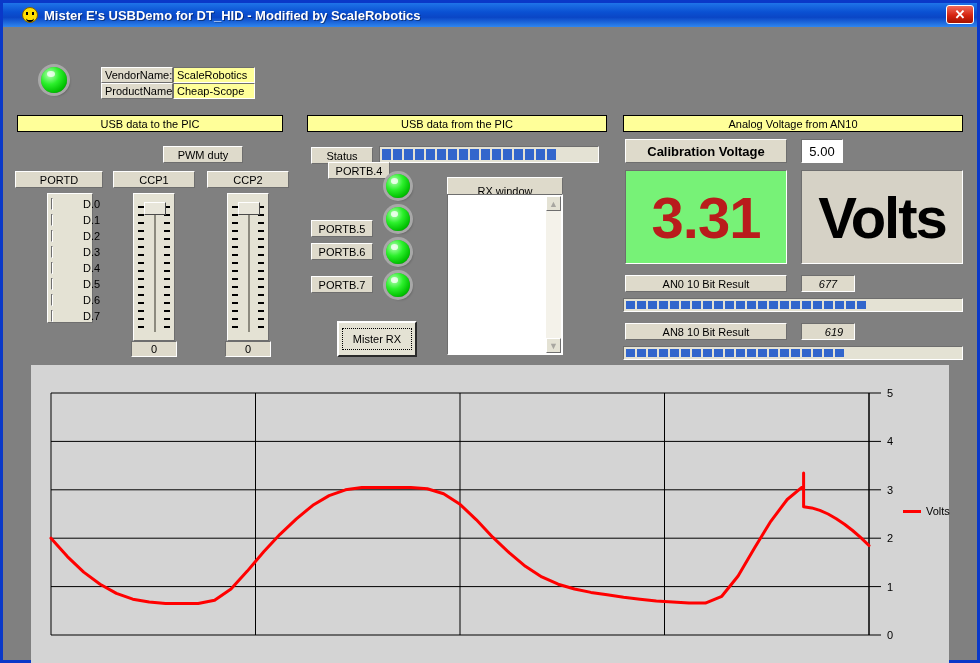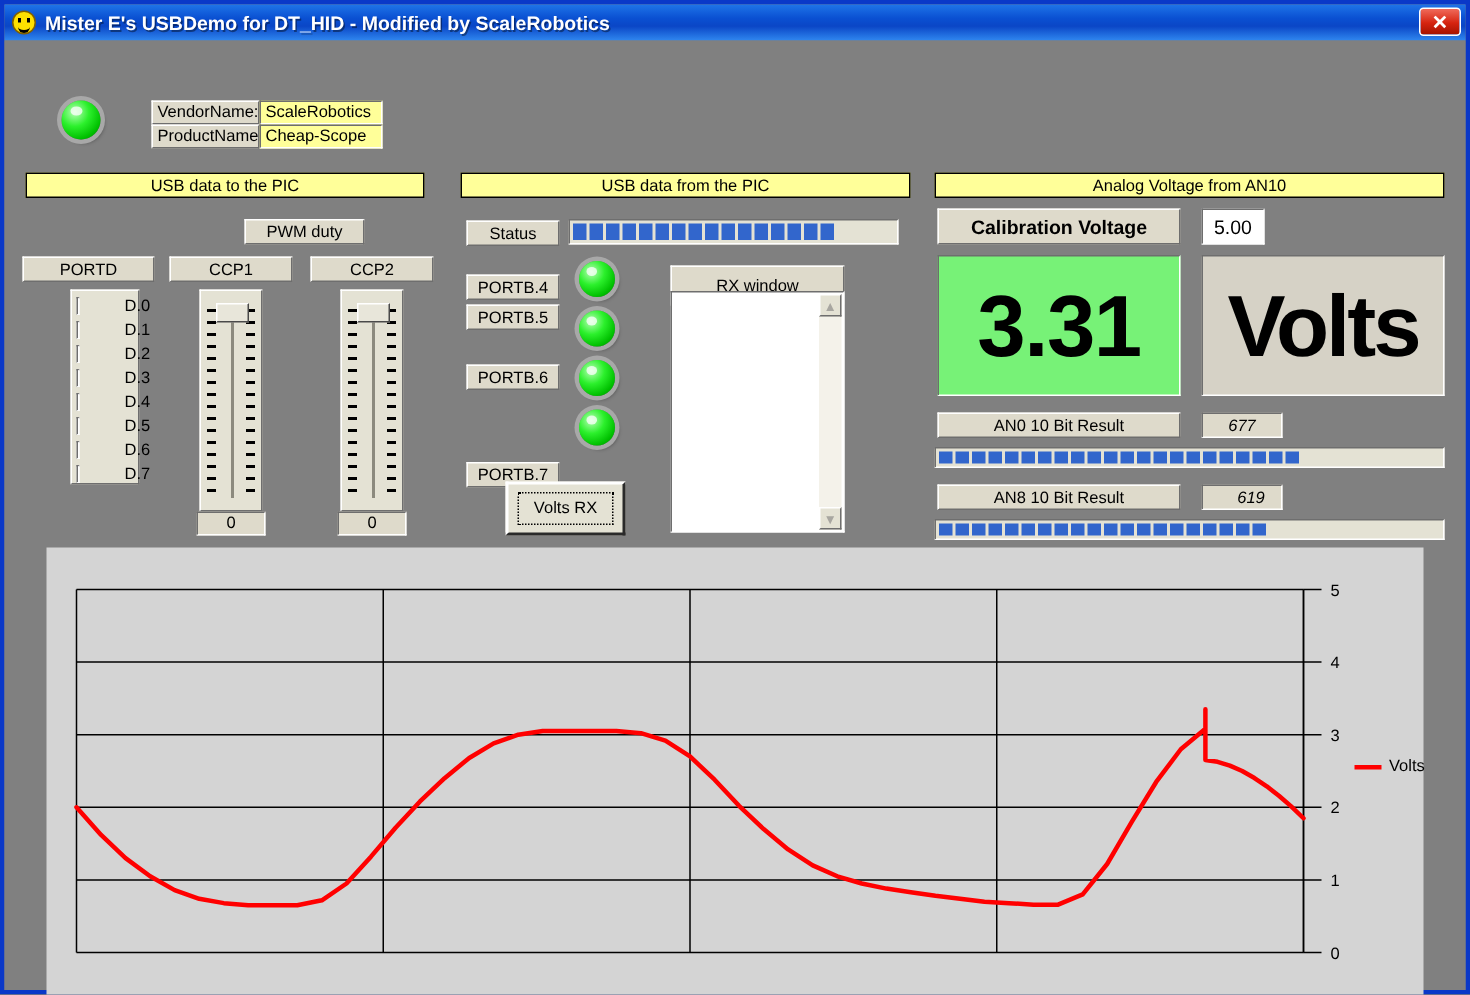--- a/index.html
+++ b/index.html
@@ -19,21 +19,21 @@
     background: #808080;
     border: 3px solid #0a38c8;
     box-sizing: border-box;
   }
   #titlebar {
     position: absolute; left: 0; top: 0;
     width: 100%; height: 24px;
     background: linear-gradient(to bottom, #1f74e8 0%, #0a50d2 38%, #0a46c6 60%, #2f86ef 100%);
     display: flex; align-items: center;
     box-sizing: border-box;
-    padding-left: 5px;
+    padding-left: 19px;
   }
   #titlebar .smiley {
     width: 16px; height: 16px; border-radius: 50%;
     background: #ffe000;
     border: 1px solid #806000;
     box-sizing: border-box;
     position: relative; flex: 0 0 auto;
   }
   #titlebar .smiley::before {
     content: ""; position: absolute;
@@ -276,21 +276,21 @@
     justify-content: center; font-size: 13px;
   }
   #voltage-display {
     position: absolute; left: 622px; top: 143px;
     width: 162px; height: 94px;
     background: #77f277;
     border: 1px solid;
     border-color: #6e6e6e #ffffff #ffffff #6e6e6e;
     box-sizing: border-box;
     display: flex; align-items: center; justify-content: center;
-    font-size: 58px; font-weight: bold; color: #000000;
+    font-size: 58px; font-weight: bold; color: #b91c1c;
     letter-spacing: -1px;
   }
   #volts-label {
     position: absolute; left: 798px; top: 143px;
     width: 162px; height: 94px;
     background: #d6d2c6;
     border: 1px solid;
     border-color: #6e6e6e #ffffff #ffffff #6e6e6e;
     box-sizing: border-box;
     display: flex; align-items: center; justify-content: center;
@@ -431,39 +431,39 @@
           <div class="bar-chunk"></div>
           <div class="bar-chunk"></div>
           <div class="bar-chunk"></div>
           <div class="bar-chunk"></div>
           <div class="bar-chunk"></div>
           <div class="bar-chunk"></div>
           <div class="bar-chunk"></div>
         </div>
     </div>
 
-    <div class="portb-label label-plate" style="top:156px;">PORTB.4</div>
+    <div class="portb-label label-plate" style="top:135px;margin-left:17px;">PORTB.4</div>
     <div class="portb-led led" style="top:147px;"></div>
-    <div class="portb-label label-plate" style="top:176px;">PORTB.5</div>
+    <div class="portb-label label-plate" style="top:193px;">PORTB.5</div>
     <div class="portb-led led" style="top:180px;"></div>
     <div class="portb-label label-plate" style="top:216px;">PORTB.6</div>
     <div class="portb-led led" style="top:213px;"></div>
-    <div class="portb-label label-plate" style="top:249px;margin-top:32px;">PORTB.7</div>
+    <div class="portb-label label-plate" style="top:249px;">PORTB.7</div>
     <div class="portb-led led" style="top:246px;"></div>
 
     <div id="rx-window-title" class="label-plate">RX window</div>
     <div id="rx-window">
       <div id="rx-scroll">
         <div class="scroll-arrow" style="top:0;">▲</div>
         <div class="scroll-arrow" style="bottom:0;">▼</div>
       </div>
     </div>
 
     <div id="clear-rx">
-      <span>Volts RX</span>
+      <span>Mister RX</span>
     </div>
 
     <div id="calib-label" class="label-plate">Calibration Voltage</div>
     <div id="calib-value" class="val-white">5.00</div>
     <div id="voltage-display">3.31</div>
     <div id="volts-label">Volts</div>
 
     <div class="result-label label-plate" style="top:248px;">AN0 10 Bit Result</div>
     <div class="result-value" style="top:248px;">677</div>
     <div class="result-bar" style="top:271px;">

